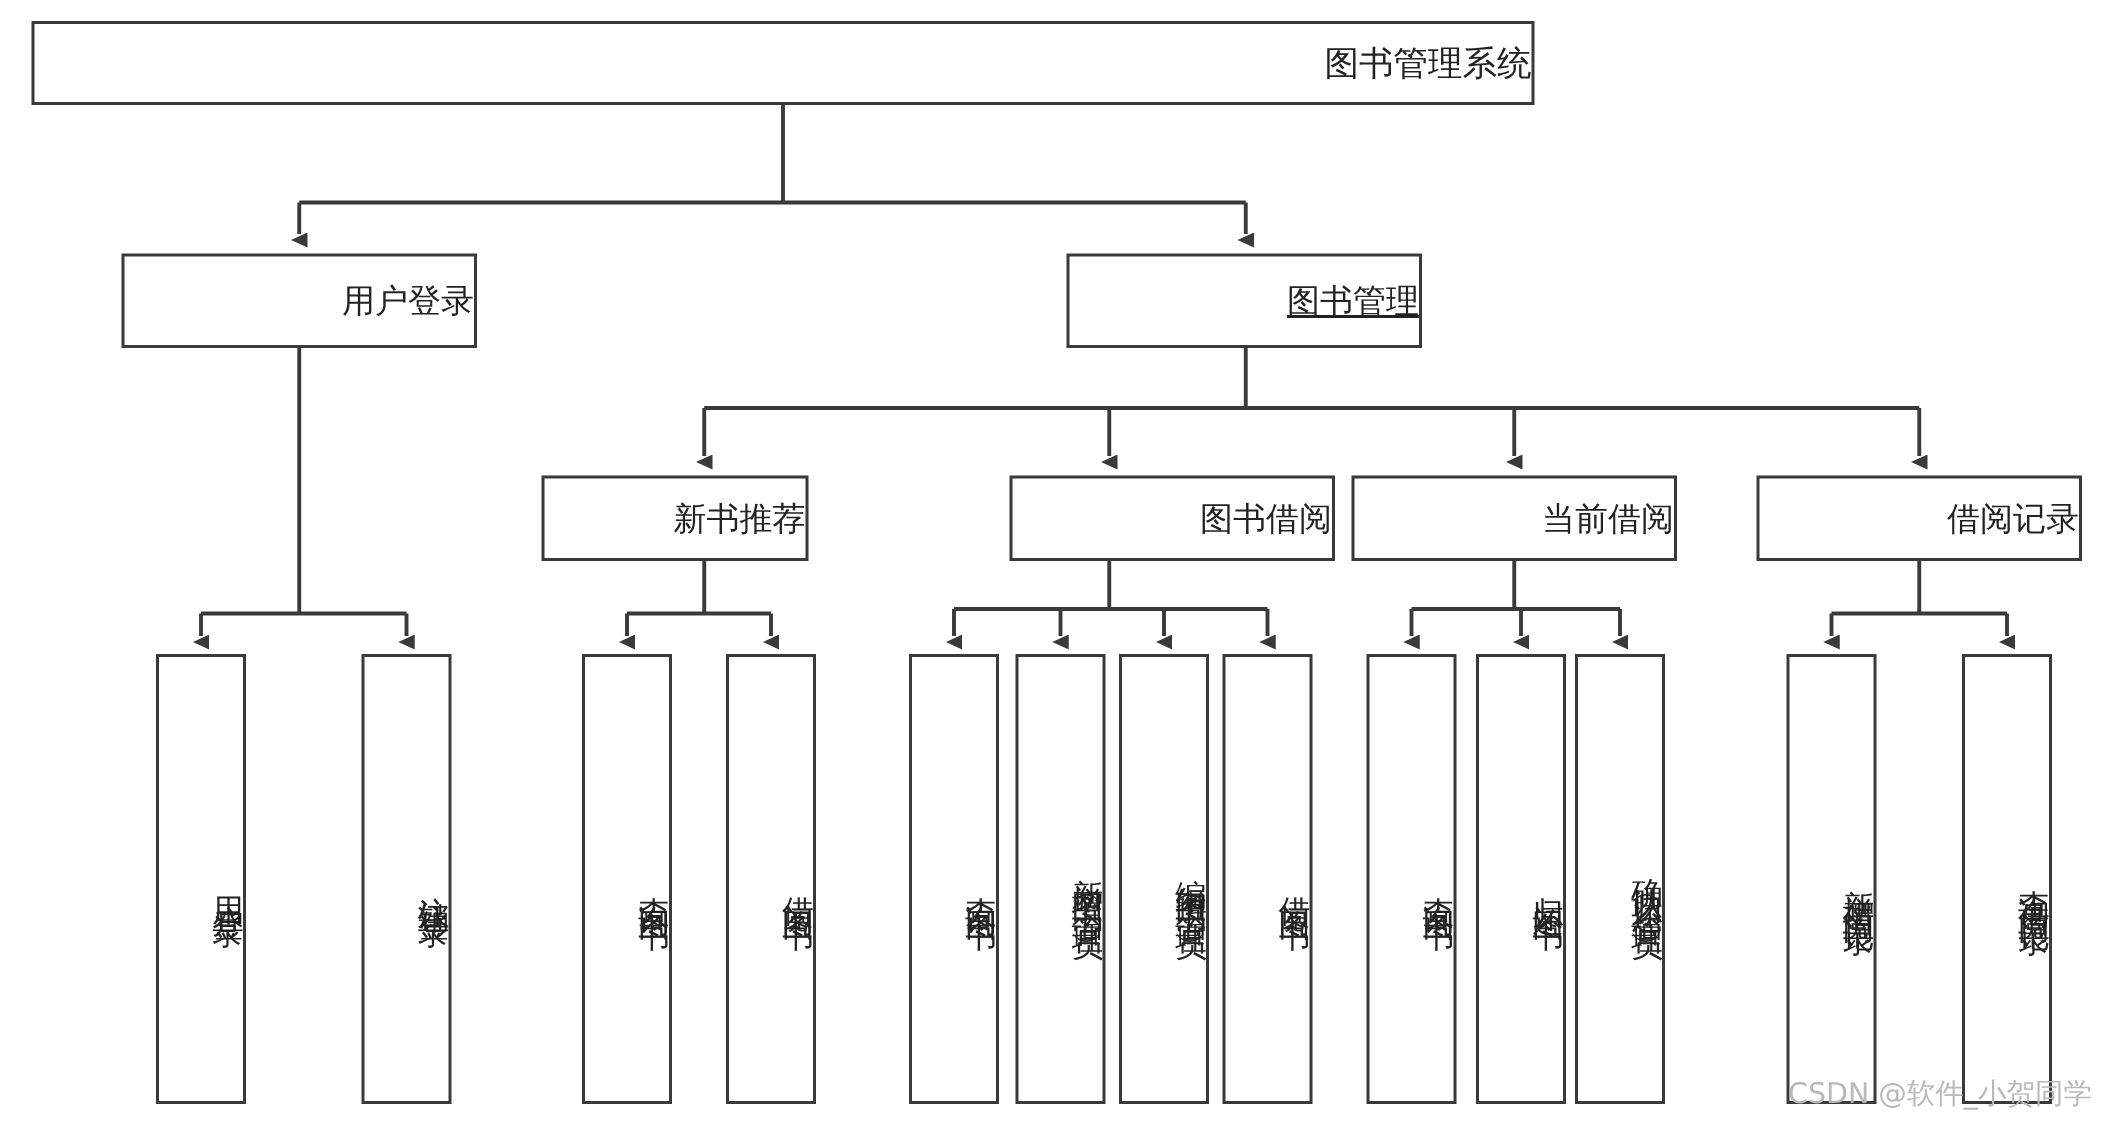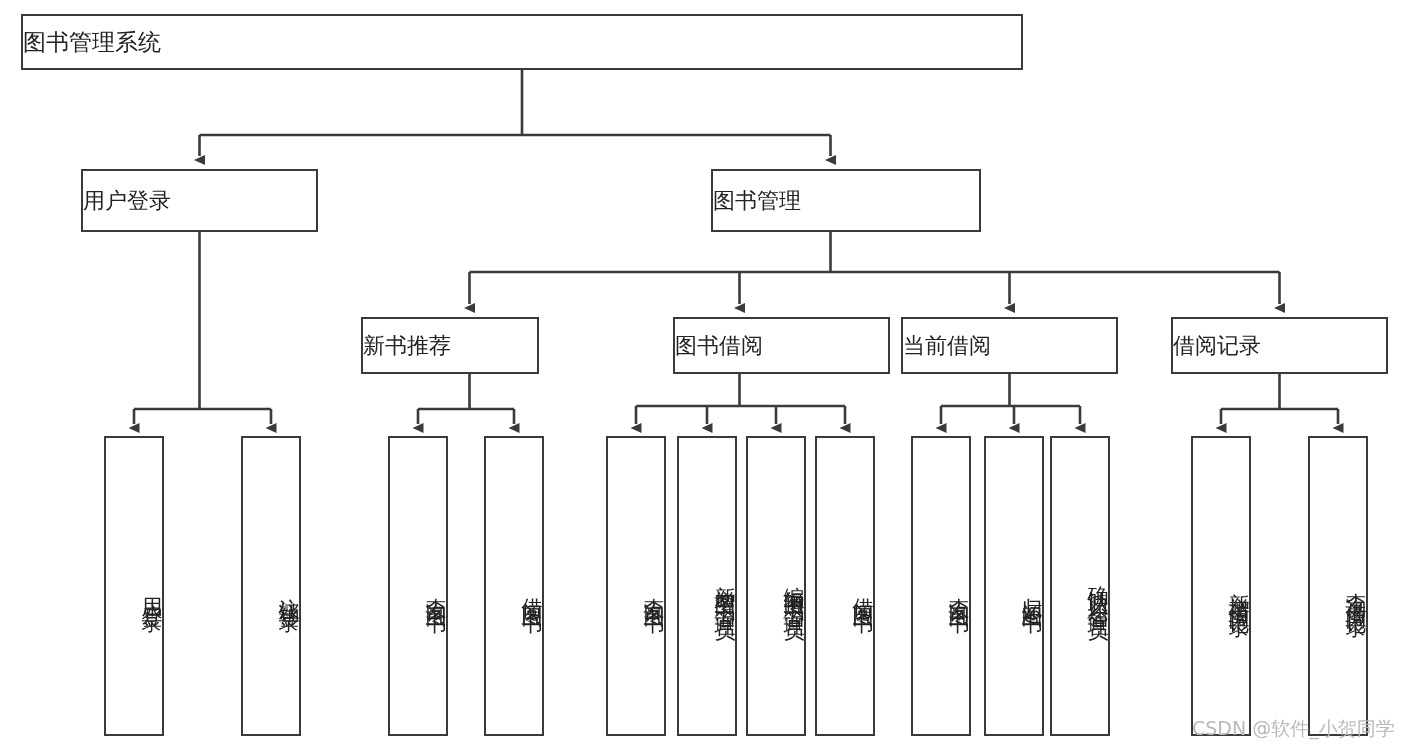--- a/index.html
+++ b/index.html
@@ -26,21 +26,21 @@
     height: 747px;
     pointer-events: none;
   }
   .node {
     position: absolute;
     box-sizing: border-box;
     border: 2px solid #3a3a3a;
     background: #ffffff;
     display: flex;
     align-items: center;
-    justify-content: flex-start;
+    justify-content: flex-end;
     color: #222222;
   }
   .node.root {
     font-size: 23px;
   }
   .node.lvl2 {
     font-size: 22px;
   }
   .node.lvl3 {
     font-size: 22px;
@@ -139,21 +139,21 @@
     </g>
   </svg>
 
   <div class="node root" style="left: 21px; top: 14px; width: 1002px; height: 56px;">
     <span>图书管理系统</span>
   </div>
 
   <div class="node lvl2" style="left: 81px; top: 169px; width: 237px; height: 63px;">
     <span>用户登录</span>
   </div>
-  <div class="node lvl2" style="left: 711px; top: 169px; width: 270px; height: 63px;">
+  <div class="node lvl2" style="left: 711px; top: 169px; width: 237px; height: 63px; text-decoration: underline;">
     <span>图书管理</span>
   </div>
 
   <div class="node lvl3" style="left: 361px; top: 317px; width: 178px; height: 57px;">
     <span>新书推荐</span>
   </div>
   <div class="node lvl3" style="left: 631px; top: 317px; width: 217px; height: 57px; margin-left: 42px;">
     <span>图书借阅</span>
   </div>
   <div class="node lvl3" style="left: 1171px; top: 317px; width: 217px; height: 57px;">

